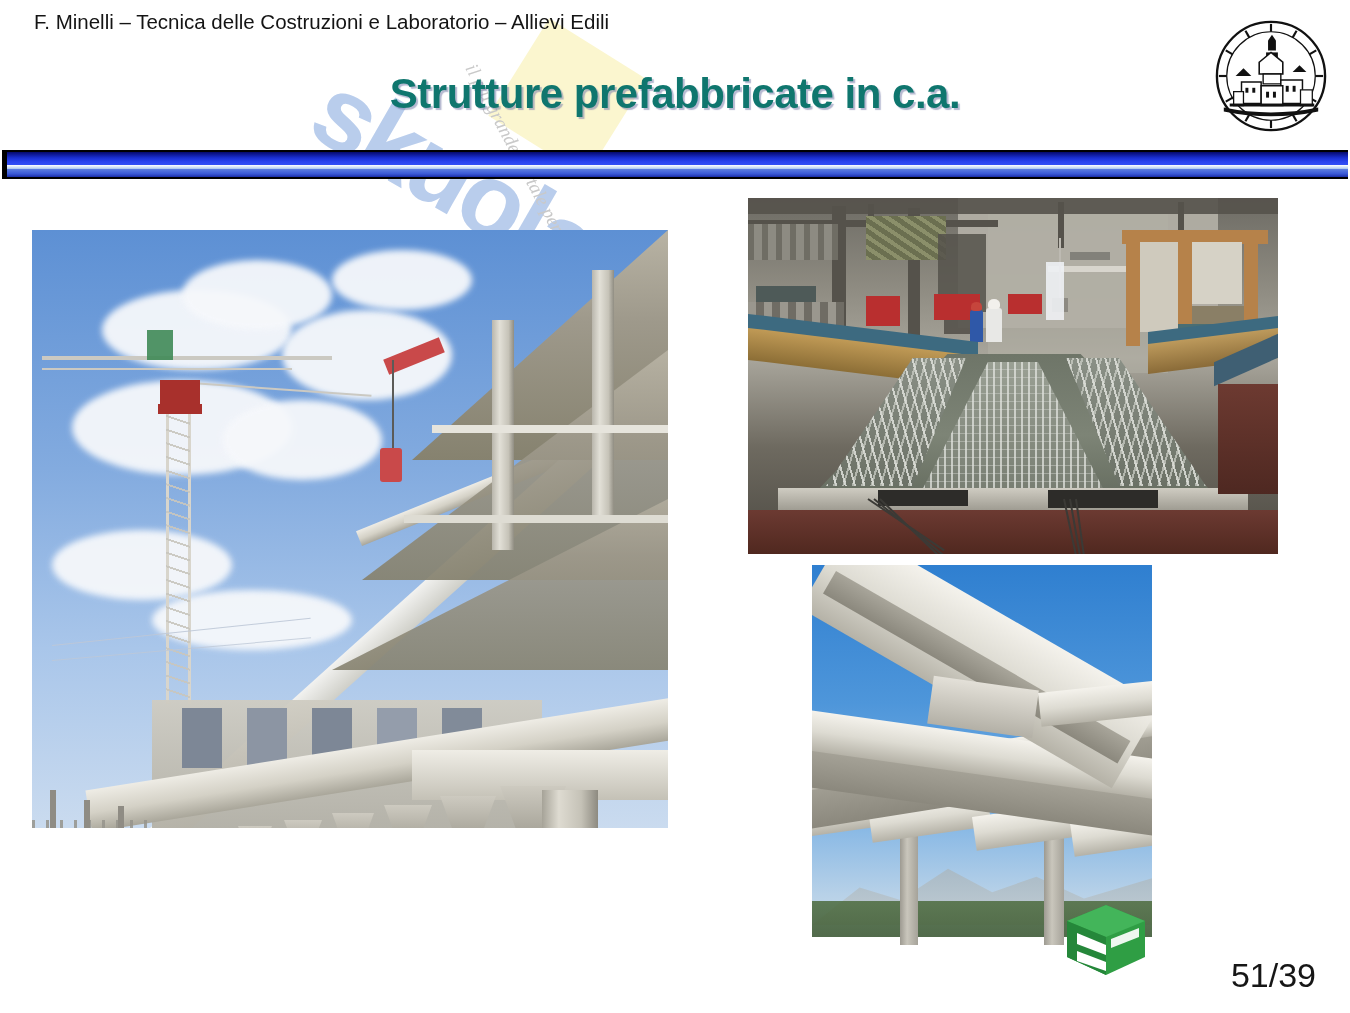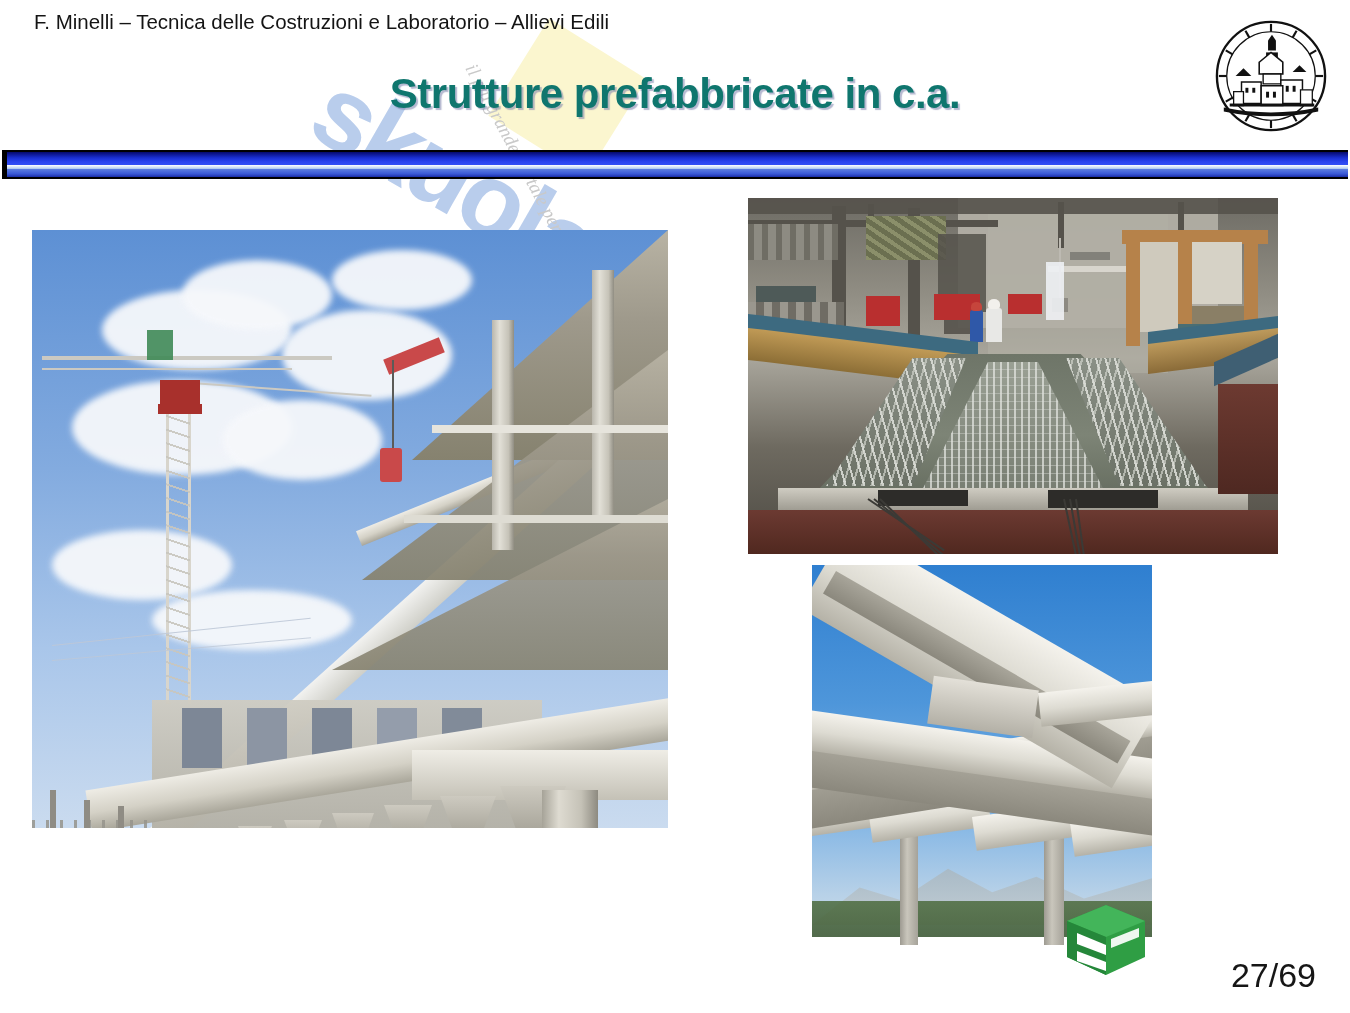--- a/index.html
+++ b/index.html
@@ -550,13 +550,13 @@
   <svg viewBox="0 0 86 74" width="86" height="74" aria-hidden="true">
     <polygon points="43,2 82,18 82,54 43,72 4,54 4,18" fill="#2f9e44"></polygon>
     <polygon points="43,2 82,18 43,34 4,18" fill="#43b55a"></polygon>
     <polygon points="4,18 43,34 43,72 4,54" fill="#25873a"></polygon>
     <polygon points="14,30 43,42 43,52 14,41" fill="#ffffff"></polygon>
     <polygon points="14,48 43,59 43,68 14,58" fill="#ffffff"></polygon>
     <polygon points="48,36 76,25 76,34 48,45" fill="#ffffff" opacity="0.92"></polygon>
   </svg>
 </div>
 
-<div class="page-number">27/69</div>
+<div class="page-number">51/39</div>
 
 </body></html>

